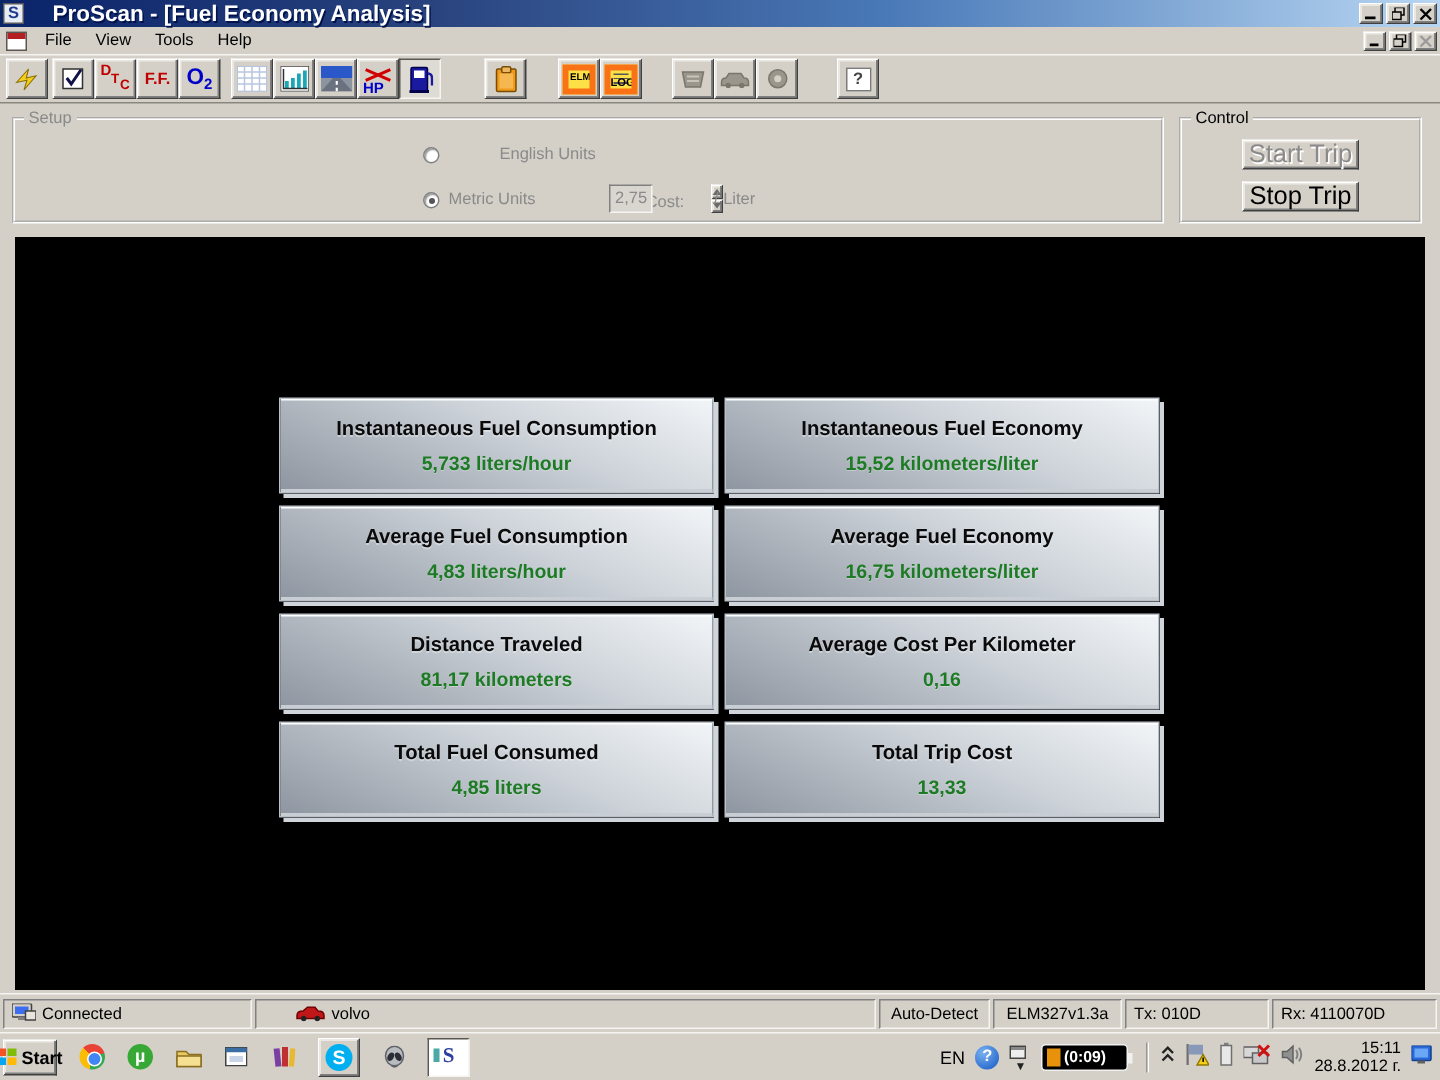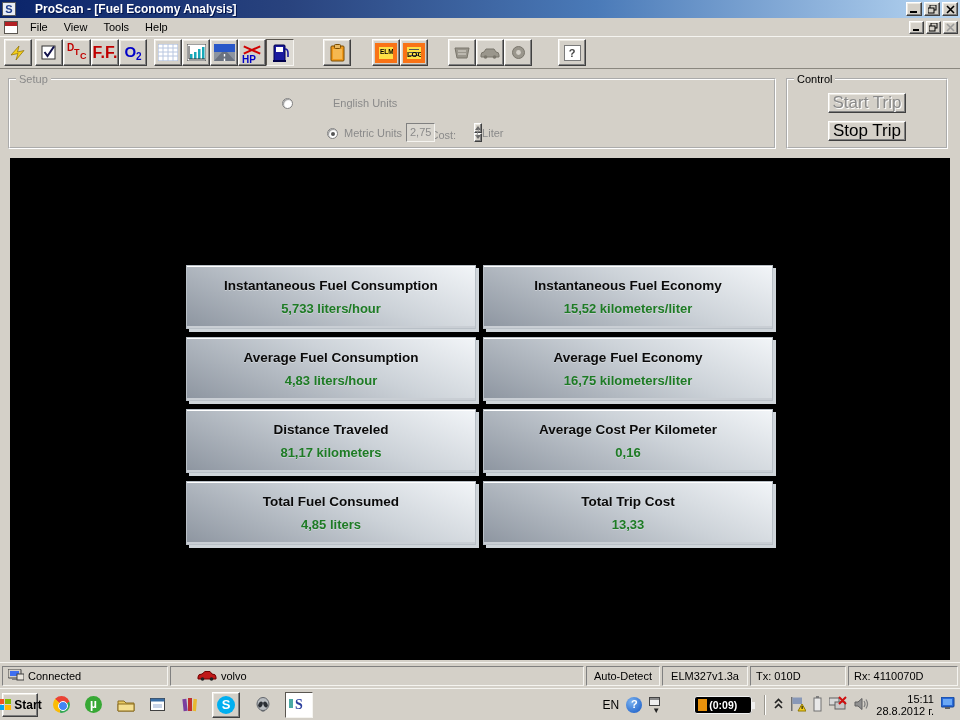--- a/index.html
+++ b/index.html
@@ -11,21 +11,21 @@
   }
   .raised2 { border:1px solid; border-color:#fff #404040 #404040 #fff; box-shadow:inset -1px -1px 0 #808080, inset 1px 1px 0 #ece9e2; background:#d4d0c8; }
   .sunken { border:1px solid; border-color:#808080 #f5f4f0 #f5f4f0 #808080; }
   .pressed { border:1px solid; border-color:#5a5650 #f5f4f0 #f5f4f0 #5a5650; background:#dedbd4; }
 
   
   .titlebar { height:18px; display:flex; align-items:center; padding:1px 2px;
     background:linear-gradient(90deg,#0a246a 0%,#29437e 30%,#4a7ab8 62%,#b8d6f2 100%); }
   .titlebar .app-icon { width:14px; height:14px; margin-right:3px; background:#e8ecf4; border:1px solid #56585c;
     color:#1f3d8c; font-weight:bold; font-size:11px; line-height:12px; text-align:center; }
-  .titlebar .title { color:#fff; font-weight:bold; font-size:12px; text-shadow:1px 1px 0 #00124a; flex:1;padding-left:16px; }
+  .titlebar .title { color:#fff; font-weight:bold; font-size:15px; text-shadow:1px 1px 0 #00124a; flex:1;padding-left:16px; }
   .winbtn { width:16px; height:14px; margin-left:2px; display:inline-flex; align-items:center; justify-content:center; }
   .winbtn svg { display:block; }
   .btnrow { display:flex; }
 
   
   .menubar { height:18px; display:flex; align-items:center; padding:0 2px; }
   .mdi-doc-icon { width:14px; height:13px; margin:0 4px 0 2px; background:#fff; border:1px solid #5a5650; position:relative; }
   .mdi-doc-icon::before { content:""; position:absolute; left:0; top:0; right:0; height:4px; background:#b32024; }
   .menu-item { padding:2px 8px; }
   .menubar .btnrow { margin-left:auto; }
@@ -33,21 +33,21 @@
 
   
   .toolbar { height:33px; border-top:1px solid #f5f4f0; border-bottom:1px solid #8a877f;
     display:flex; align-items:flex-start; padding:2px 0 0 0; }
   .tbtn { width:28px; height:27px; display:flex; align-items:center; justify-content:center; flex:0 0 auto; }
   .tbtn svg { display:block; }
   .dtc-wrap { position:relative; width:20px; height:18px; color:#c00000; font-weight:bold; }
   .dtc-wrap .l1 { position:absolute; left:0;  top:-2px; font-size:10px; }
   .dtc-wrap .l2 { position:absolute; left:7px; top:3px;  font-size:9px; }
   .dtc-wrap .l3 { position:absolute; left:13px; top:7px; font-size:9px; }
-  .ff-label { color:#c00000; font-size:16px; font-weight:bold; }
+  .ff-label { color:#c00000; font-size:11px; font-weight:bold; }
   .o2-wrap { color:#0000c8; font-weight:bold; }
   .o2-wrap .big { font-size:15px; }
   .o2-wrap .sub { font-size:10px; vertical-align:-3px; }
   .boxicon { background:#fde047; border:4px solid #f97316; position:relative; overflow:hidden; }
   .elm-box { width:22px; height:20px; font-size:6.5px; font-weight:bold; padding:1px; text-align:left; }
   .log-box { width:22px; height:20px; }
   .log-box .lines { position:absolute; top:2px; left:2px; right:2px; height:8px;
     background:repeating-linear-gradient(#555 0 1px,transparent 1px 3px); }
   .log-box .log-t { position:absolute; bottom:0; left:0; right:0; font-size:7.5px; font-weight:bold; text-align:center; }
   .hp-wrap { position:relative; width:22px; height:20px; background:transparent; }
@@ -119,21 +119,21 @@
   .ps-logo { color:#2b3f9e; font-weight:bold; font-size:14px; font-family:"Liberation Serif",serif; position:relative; }
   .ps-logo::before { content:""; position:absolute; left:-6px; top:2px; width:4px; height:9px; background:#4aa9a4; }
   .tray { margin-left:auto; display:flex; align-items:center; gap:7px; padding-right:2px; }
   .lang { font-size:12px; }
   .tray-help { width:16px; height:16px; border-radius:50%; background:radial-gradient(circle at 35% 30%,#7ab2f0,#1256c4); color:#fff; font-weight:bold; font-size:11px; line-height:15px; text-align:center; }
   .win-dd { position:relative; width:14px; height:16px; }
   .win-dd .w { position:absolute; top:0; left:0; width:11px; height:9px; border:1px solid #444; background:#eee; }
   .win-dd .w::before { content:""; position:absolute; left:0; top:0; right:0; height:2px; background:#888; }
   .win-dd .arr { position:absolute; bottom:-2px; left:3px; font-size:8px; color:#222; }
   .timer-batt { width:58px; height:18px; background:#000; border:1px solid #f0f0f0; border-radius:3px;
-    display:flex; align-items:center; position:relative; padding-left:3px;margin-left:24px; }
+    display:flex; align-items:center; position:relative; padding-left:3px; }
   .timer-batt .seg { width:9px; height:12px; background:#e8920c; margin-right:2px; }
   .timer-batt .t { color:#fff; font-weight:bold; font-size:10.5px; }
   .timer-batt::after { content:""; position:absolute; right:-4px; top:5px; width:3px; height:7px; background:#f0f0f0; }
   .tray-sep { width:1px; height:20px; background:#9a978f; box-shadow:1px 0 0 #fff; margin:0 2px 0 5px; }
   .clock { text-align:right; font-size:11px; line-height:12px; }
 </style>
 </head>
 <body>
 
 <div class="titlebar">
@@ -289,21 +289,21 @@
   </span>
 </div>
 
 <div class="workspace">
   <fieldset class="group" id="setup-group">
     <legend>Setup</legend>
     <span class="radio-row" style="left:272px;top:12px;gap:40px;">
       <span class="radio"></span>
       <span>English Units</span>
     </span>
-    <span class="radio-row" style="left:272px;top:42px;margin-left:45px;">
+    <span class="radio-row" style="left:272px;top:42px;">
       <span class="radio checked"></span>
       <span>Metric Units</span>
     </span>
     <span id="fuel-cost-label">Fuel Cost:</span>
     <span class="spinbox">
       <span class="spin-value">2,75</span>
       <span class="spin-arrows">
         <span class="sa raised2">
             <span class="tri-up"></span>
           </span>

